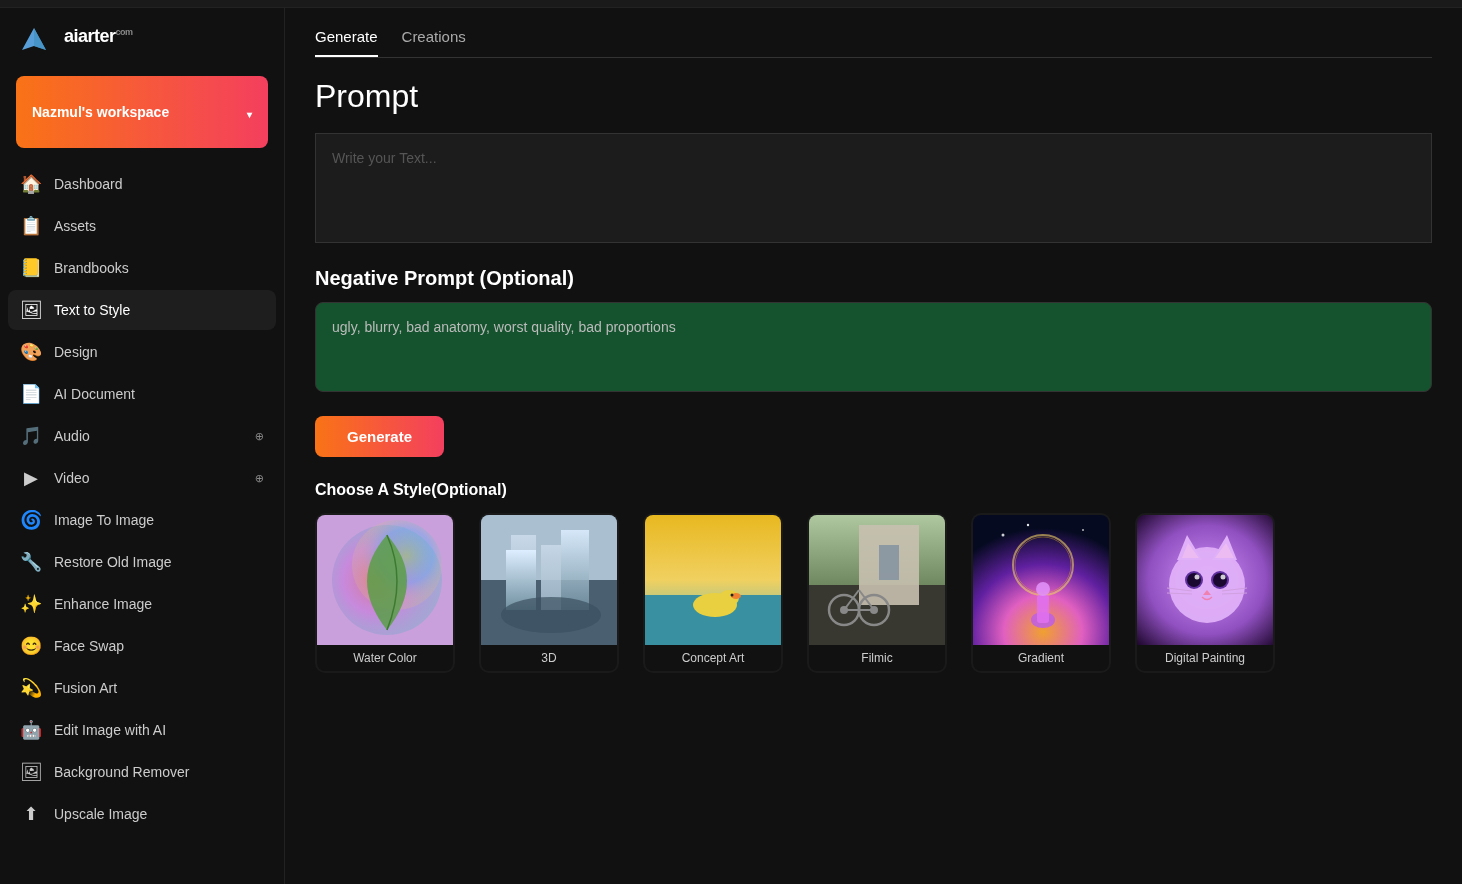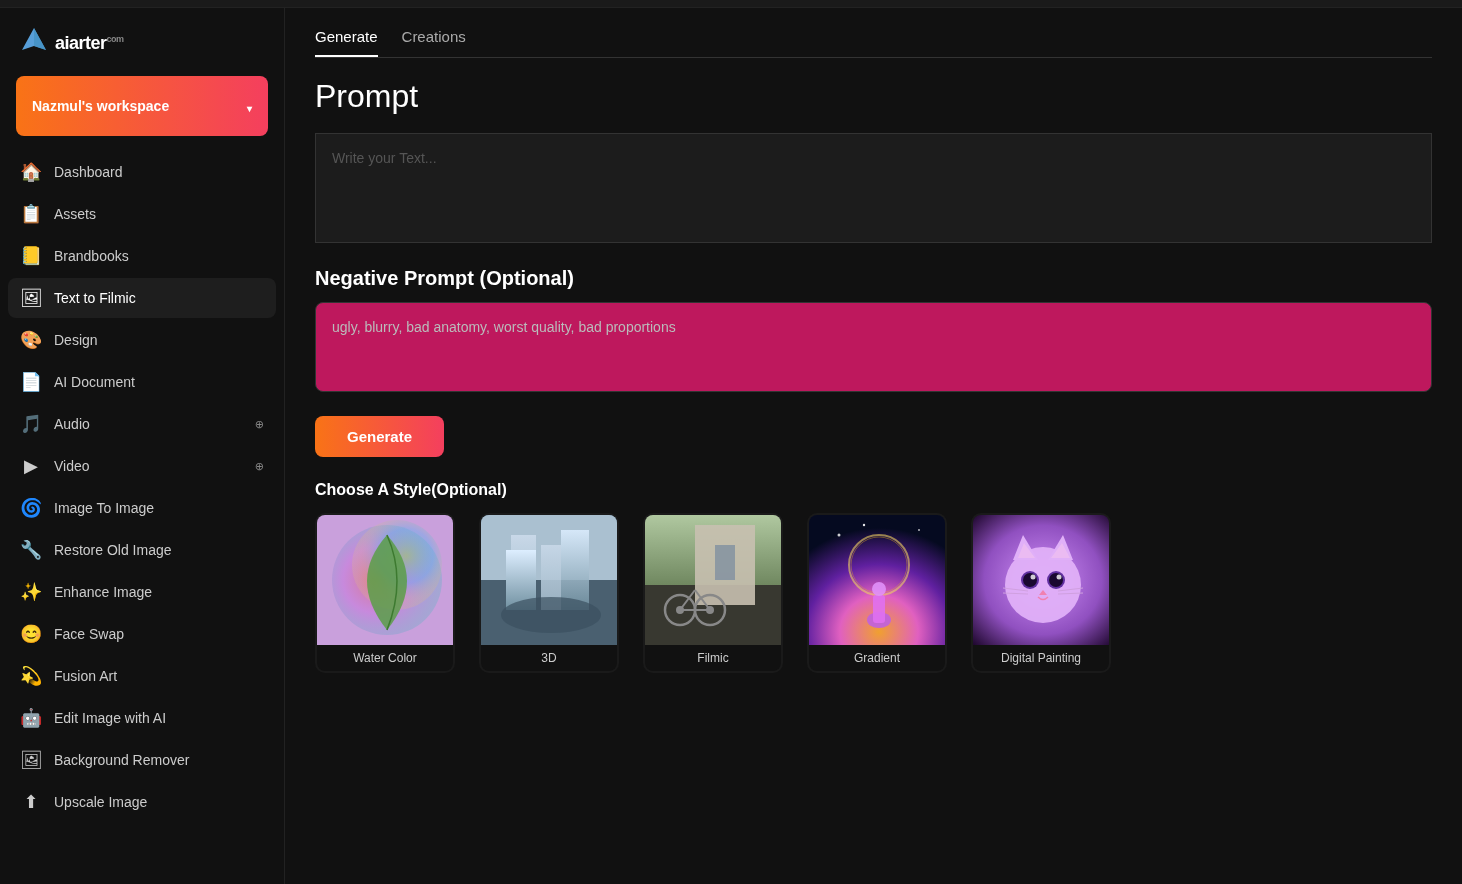--- a/index.html
+++ b/index.html
@@ -30,42 +30,42 @@
       border-right: 1px solid #222;
       display: flex;
       flex-direction: column;
       padding: 0;
       overflow-y: auto;
       flex-shrink: 0;
     }
     .sidebar-logo {
       padding: 18px 20px 14px;
       display: flex;
-      align-items: flex-end;
-      gap: 7px;
+      align-items: flex-start;
+      gap: 16px;
     }
     .logo-icon {
       width: 28px;
       height: 28px;
     }
     .logo-text {
       font-size: 18px;
       font-weight: 700;
       color: #fff;
       letter-spacing: -0.5px;
     }
     .workspace-btn {
       margin: 8px 16px 16px;
       background: linear-gradient(to right, #f97316, #f43f5e);
       border: none;
       border-radius: 8px;
       color: #fff;
       font-size: 14px;
       font-weight: 600;
-      padding: 22px 16px;
+      padding: 28px 16px;
       cursor: pointer;
       display: flex;
       align-items: flex-end;
       justify-content: space-between;
       width: calc(100% - 32px);
     }
     .workspace-btn .chevron { font-size: 10px; }
     .sidebar-nav {
       display: flex;
       flex-direction: column;
@@ -141,21 +141,21 @@
     }
     .prompt-textarea::placeholder { color: #555; }
     .section-label {
       font-size: 20px;
       font-weight: 600;
       color: #fff;
       margin: 20px 0 12px;
     }
     .negative-textarea {
       width: 100%;
-      background: #be185d;
+      background: #14532d;
       border: 1px solid #333;
       border-radius: 8px;
       color: #bbb;
       font-size: 14px;
       padding: 16px;
       resize: none;
       height: 90px;
       outline: none;
       font-family: inherit;
     }
@@ -234,21 +234,21 @@
       <div class="nav-item">
         <span class="nav-icon">📋</span>
         <span>Assets</span>
       </div>
       <div class="nav-item">
         <span class="nav-icon">📒</span>
         <span>Brandbooks</span>
       </div>
       <div class="nav-item active">
         <span class="nav-icon">🖼</span>
-        <span>Text to Filmic</span>
+        <span>Text to Style</span>
       </div>
       <div class="nav-item">
         <span class="nav-icon">🎨</span>
         <span>Design</span>
       </div>
       <div class="nav-item">
         <span class="nav-icon">📄</span>
         <span>AI Document</span>
       </div>
       <div class="nav-item">
@@ -369,20 +369,42 @@
             <rect x="25" y="35" width="30" height="60" fill="url(#g3d2)"></rect>
             <rect x="60" y="30" width="20" height="65" fill="url(#g3d1)" opacity="0.9"></rect>
             <rect x="80" y="15" width="28" height="80" fill="url(#g3d2)" opacity="0.85"></rect>
 
             <ellipse cx="70" cy="100" rx="50" ry="18" fill="#3a5060" opacity="0.7"></ellipse>
           </svg>
         </div>
         <div class="style-card-label">3D</div>
       </div>
 
+      <div class="style-card">
+        <div class="style-card-img">
+          <svg width="140" height="130" viewBox="0 0 140 130">
+            <defs>
+              <linearGradient id="sky" x1="0" y1="0" x2="0" y2="1">
+                <stop offset="0%" stop-color="#e8b820"></stop>
+                <stop offset="50%" stop-color="#f0d060"></stop>
+                <stop offset="100%" stop-color="#56b6c2"></stop>
+              </linearGradient>
+            </defs>
+            <rect width="140" height="130" fill="url(#sky)"></rect>
+
+            <rect y="80" width="140" height="50" fill="#3890a0"></rect>
+
+            <ellipse cx="70" cy="90" rx="22" ry="12" fill="#e8d040"></ellipse>
+            <ellipse cx="84" cy="83" rx="10" ry="8" fill="#e8d040"></ellipse>
+            <ellipse cx="91" cy="81" rx="5" ry="3" fill="#f08030"></ellipse>
+            <circle cx="87" cy="80" r="1.5" fill="#222"></circle>
+          </svg>
+        </div>
+        <div class="style-card-label">Concept Art</div>
+      </div>
 
       <div class="style-card">
         <div class="style-card-img">
           <svg width="140" height="130" viewBox="0 0 140 130">
             <defs>
               <linearGradient id="sky-f" x1="0" y1="0" x2="0" y2="1">
                 <stop offset="0%" stop-color="#b0c8a0"></stop>
                 <stop offset="100%" stop-color="#708860"></stop>
               </linearGradient>
             </defs>

